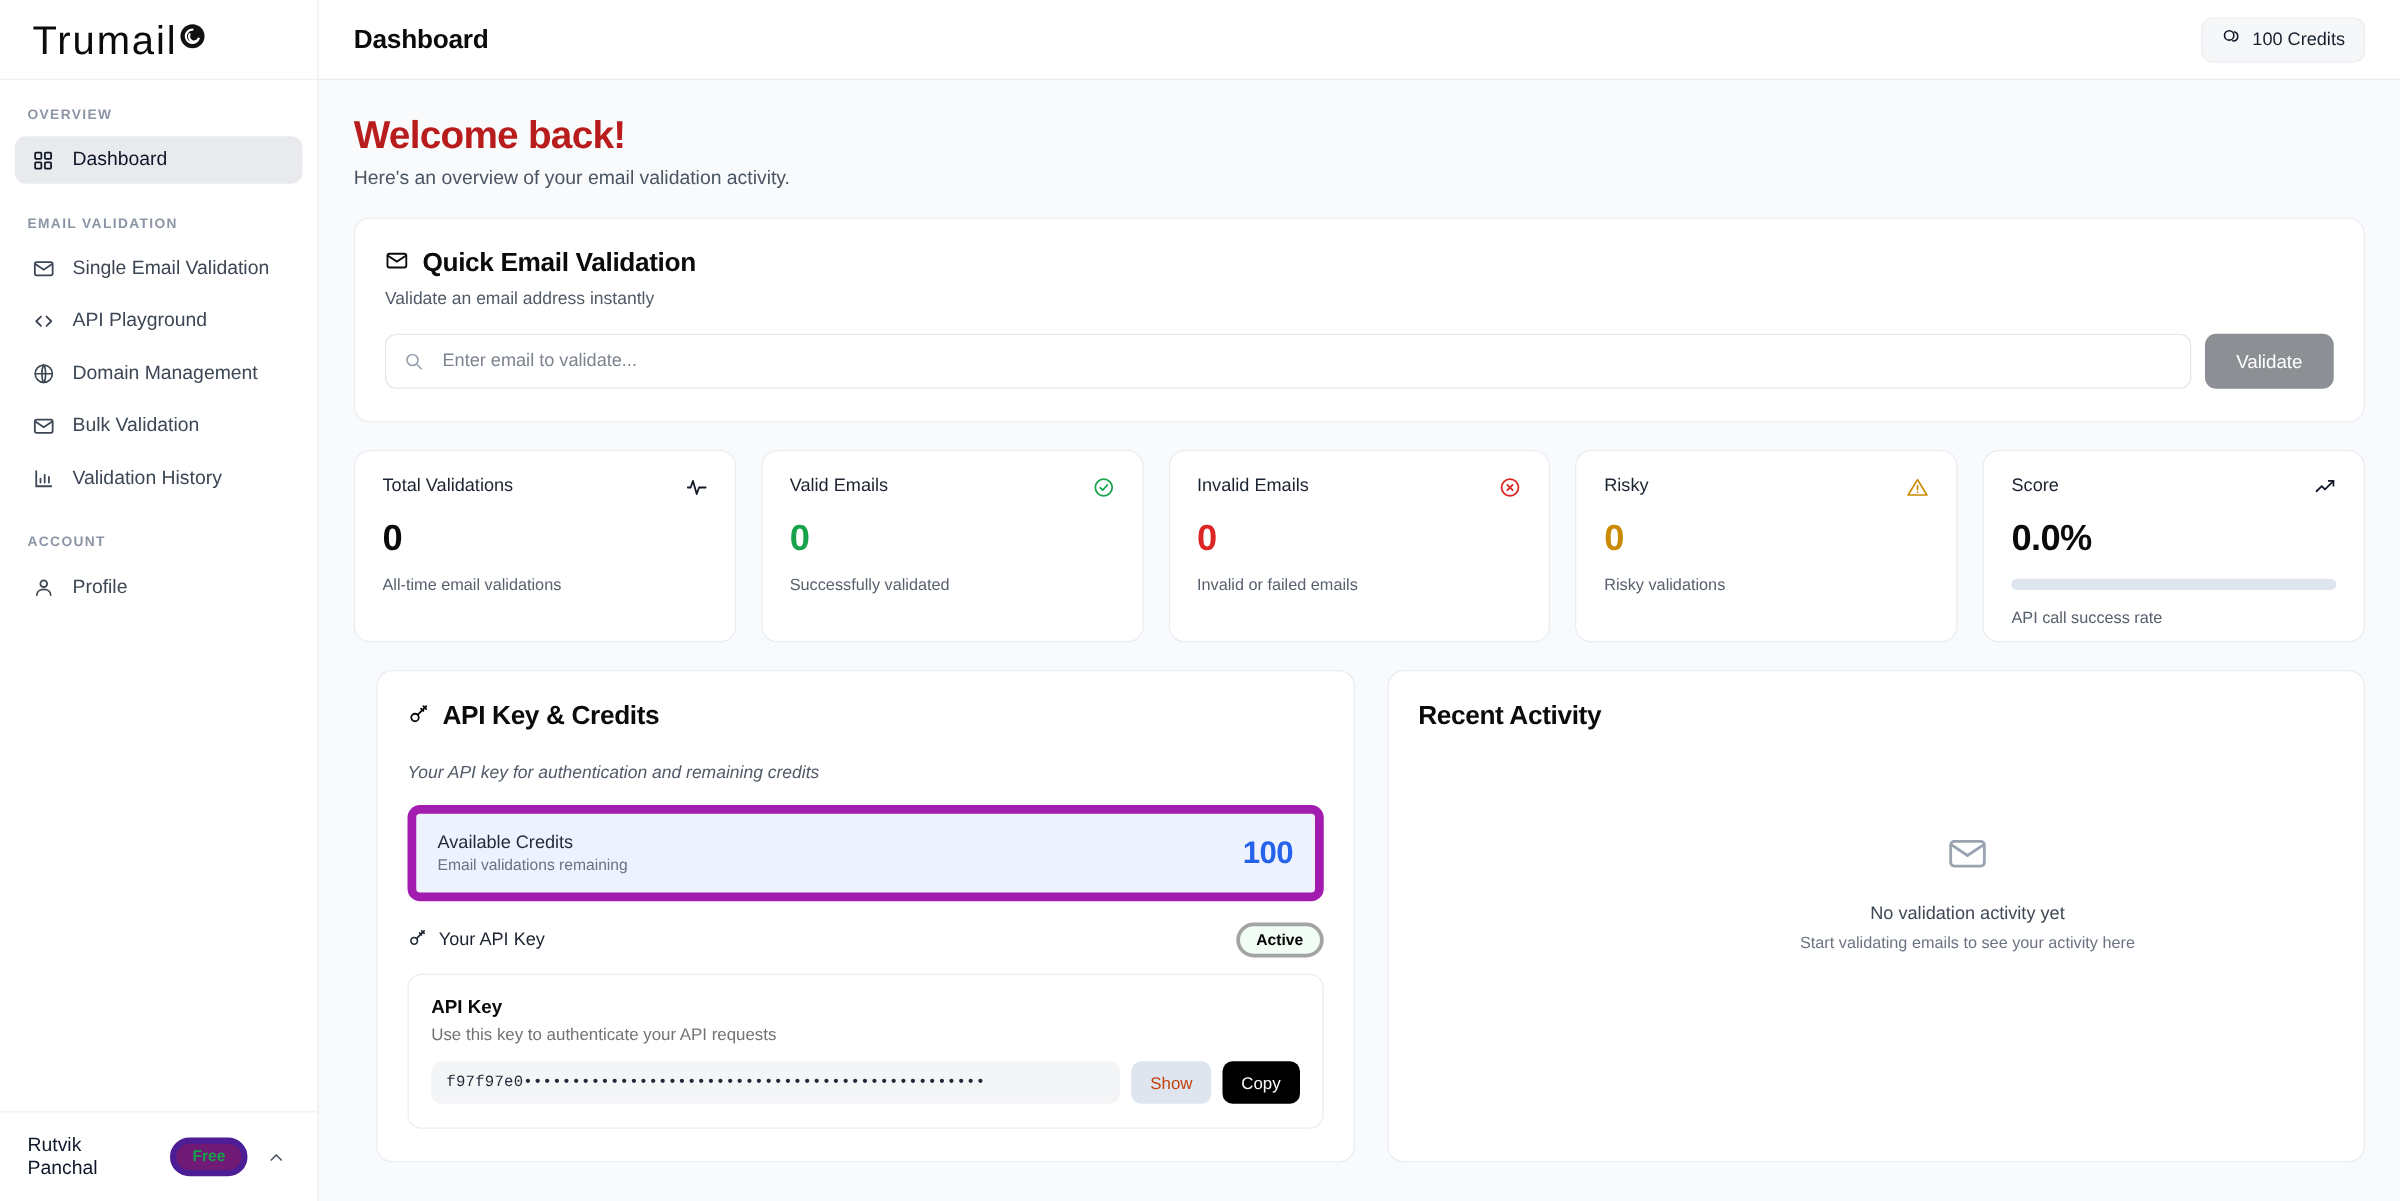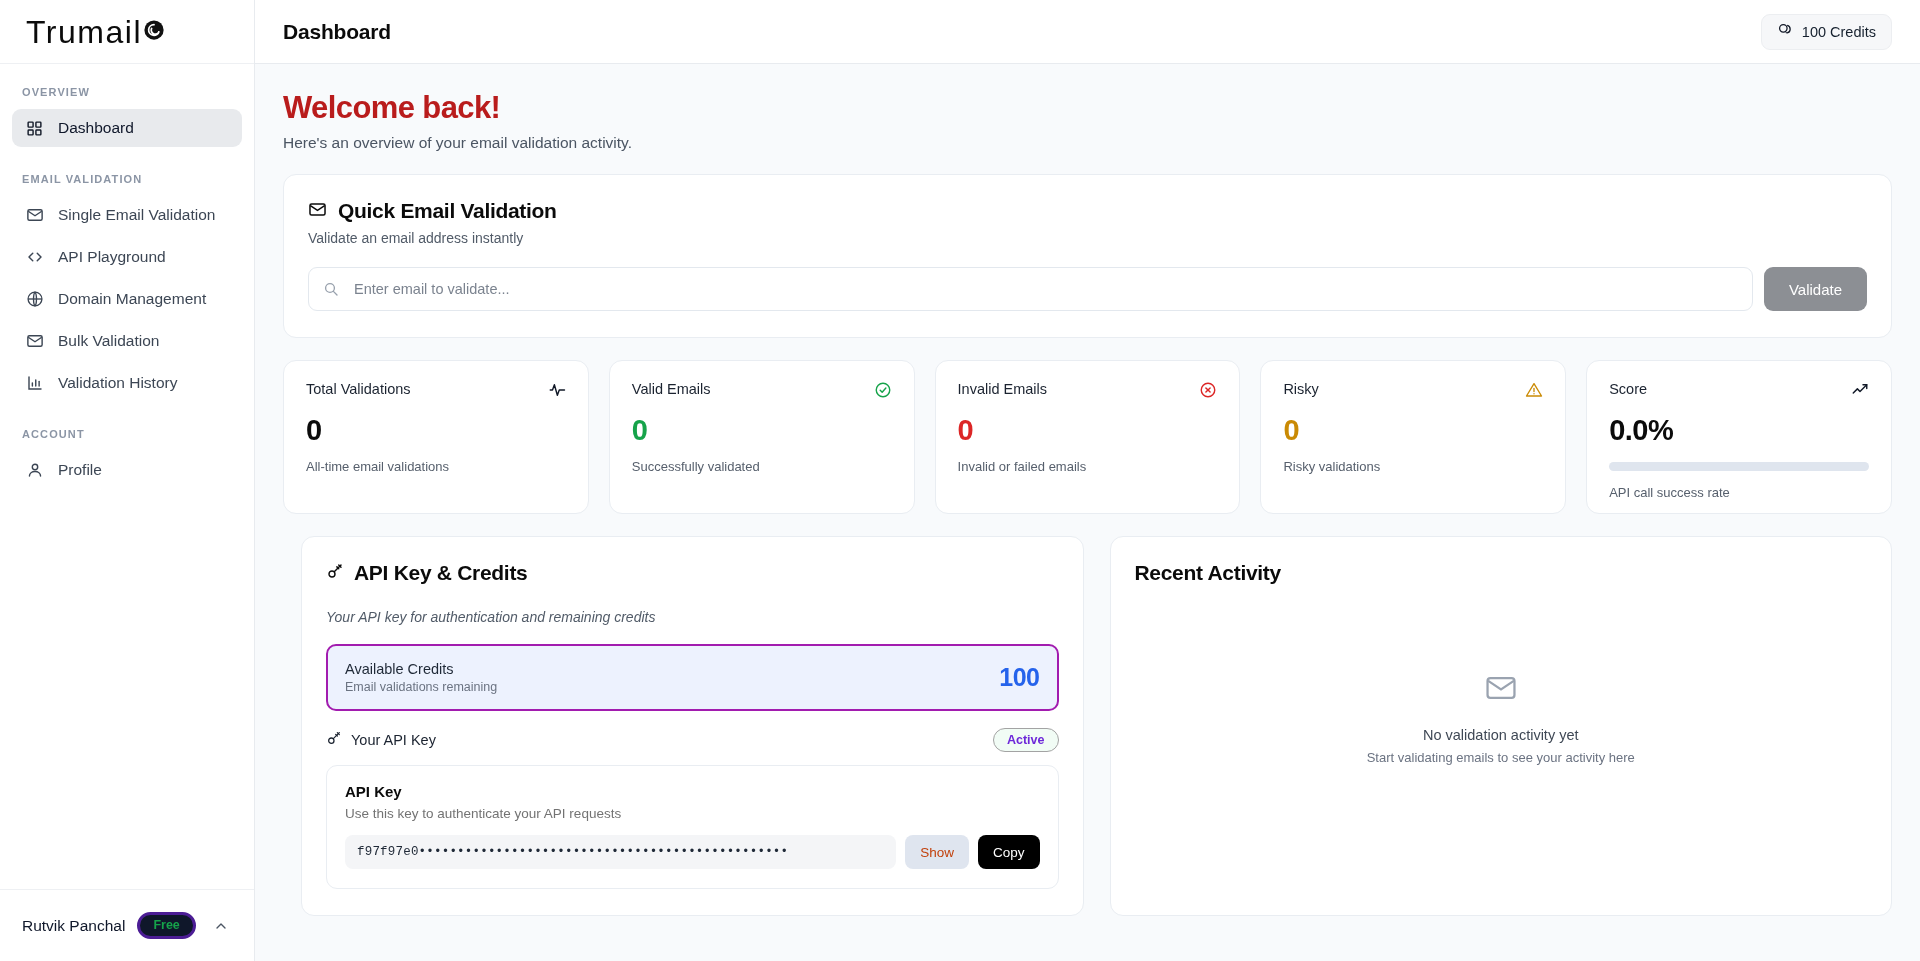--- a/index.html
+++ b/index.html
@@ -46,21 +46,21 @@
   .nav-item .ico { width: 19px; height: 19px; display: flex; align-items: center; justify-content: center; flex: 0 0 19px; }
   .nav-item .ico svg { display: block; }
 
   .sidebar-footer {
     border-top: 1px solid #eef0f3;
     padding: 0 22px; height: 72px;
     display: flex; align-items: center; gap: 12px;
   }
   .user-name { font-size: 15.5px; color: #0f172a; font-weight: 400; }
   .plan-badge {
-    border: 3px solid #4c1d95; color: #15a34a; background: #0f172a;
+    border: 5px solid #4c1d95; color: #15a34a; background: #701a75;
     border-radius: 999px; font-size: 12.5px; font-weight: 700;
     padding: 3px 13px; line-height: 1.2;
   }
   .chev-btn { margin-left: auto; width: 22px; height: 22px; display:flex; align-items:center; justify-content:center; cursor: pointer; }
 
   
   .main { flex: 1; height: 961px; display: flex; flex-direction: column; background: #f8fafc; }
   .topbar {
     height: 64px; background: #ffffff; border-bottom: 1px solid #e8ebef;
     display: flex; align-items: center; padding: 0 28px; flex: 0 0 64px;
@@ -114,31 +114,31 @@
   .progress-fill { height: 9px; background: #2563eb; border-radius: 999px; width: 0%; }
 
   
   .bottom { display: grid; grid-template-columns: 1fr 1fr; gap: 26px; margin-top: 22px; padding-left: 18px; }
   .api-card { padding: 24px 24px 26px 24px; }
   .api-head { display: flex; align-items: center; gap: 10px; }
   .api-title { font-size: 21px; font-weight: 700; letter-spacing: -0.3px; color: #0b0b0b; }
   .api-sub { font-size: 14px; color: #515b68; margin-top: 24px; font-style: italic; }
 
   .credits-banner {
-    margin-top: 19px; background: #edf2fe; border: 2px solid #a21caf;
+    margin-top: 19px; background: #edf2fe; border: 7px solid #a21caf;
     border-radius: 10px; padding: 15px 17px; display: flex; align-items: center;
   }
   .cb-label { font-size: 14.5px; color: #1f2937; }
   .cb-sub { font-size: 12.5px; color: #6b7382; margin-top: 3px; }
   .cb-value { margin-left: auto; font-size: 25px; font-weight: 800; color: #2563eb; letter-spacing: -0.5px; }
 
   .apikey-row { display: flex; align-items: center; margin-top: 17px; }
   .apikey-row .lbl { font-size: 14.5px; color: #1b2330; margin-left: 9px; }
   .status-badge {
-    margin-left: auto; border: 1px solid #a3a3a3; background: #f1fcf5; color: #6d28d9;
+    margin-left: auto; border: 3px solid #a3a3a3; background: #f1fcf5; color: #000000;
     font-size: 12.5px; font-weight: 700; border-radius: 999px; padding: 4px 13px;
   }
 
   .apikey-box { margin-top: 13px; border: 1px solid #e9edf2; border-radius: 11px; padding: 17px 18px 19px 18px; }
   .akb-title { font-size: 15px; font-weight: 700; color: #0b0b0b; }
   .akb-sub { font-size: 13.5px; color: #737373; margin-top: 6px; }
   .akb-row { display: flex; gap: 9px; margin-top: 14px; align-items: stretch; }
   .key-field {
     flex: 1; background: #f4f5f7; border-radius: 8px; height: 34px;
     display: flex; align-items: center; padding: 0 12px; overflow: hidden;
@@ -149,21 +149,21 @@
     background: #dfe5ef; color: #c2410c; border: none; border-radius: 8px;
     font-size: 13.5px; padding: 0 15px; height: 34px; cursor: pointer;
     font-family: "Liberation Sans", sans-serif;
   }
   .copy-btn {
     background: #000000; color: #ffffff; border: none; border-radius: 8px;
     font-size: 13.5px; padding: 0 15px; height: 34px; cursor: pointer;
     font-family: "Liberation Sans", sans-serif;
   }
 
-  .activity-card { padding: 24px; display: flex; flex-direction: column; }
+  .activity-card { padding: 24px; display: flex; }
   .activity-title { font-size: 21px; font-weight: 700; letter-spacing: -0.3px; color: #0b0b0b; }
   .activity-empty {
     flex: 1; display: flex; flex-direction: column; align-items: center; justify-content: center;
     padding-bottom: 40px;
   }
   .activity-empty .emptymsg { font-size: 14.5px; color: #3f4855; margin-top: 18px; }
   .activity-empty .emptysub { font-size: 13px; color: #6b7382; margin-top: 7px; }
 </style>
 </head>
 <body>

